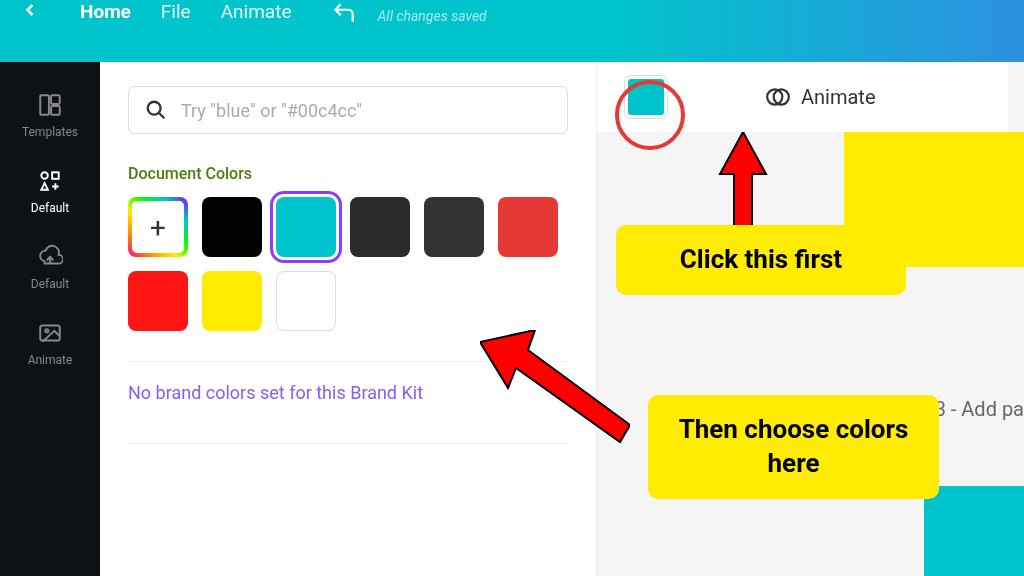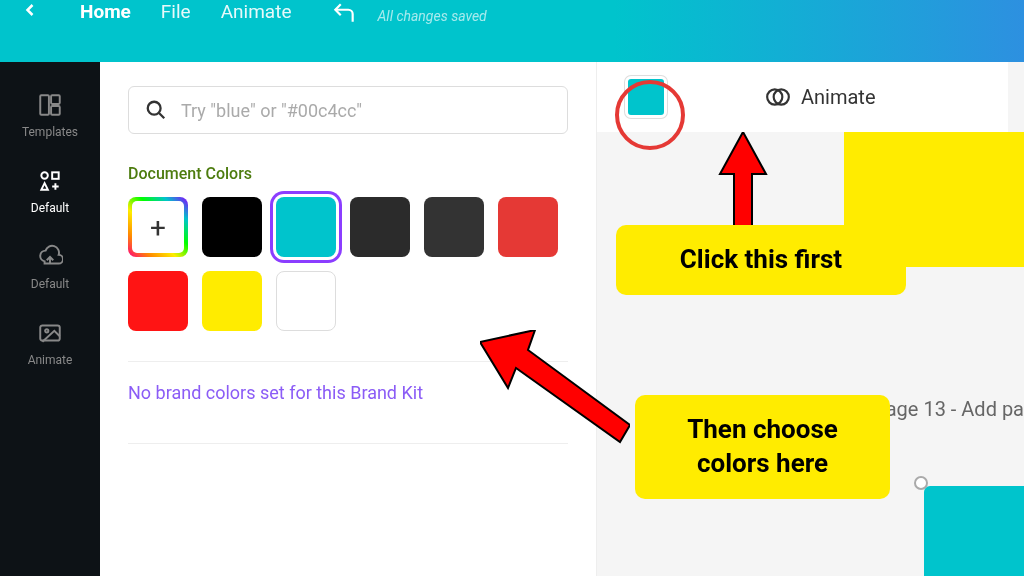--- a/index.html
+++ b/index.html
@@ -133,21 +133,21 @@
       background: #ffec00;
       border-radius: 10px;
       padding: 18px 26px;
       font-size: 26px;
       font-weight: 700;
       color: #000;
       text-align: center;
       line-height: 1.3;
     }
     .callout-1 { top: 225px; left: 616px; width: 290px; }
-    .callout-2 { top: 395px; left: 635px; width: 255px; }
+    .callout-2 { top: 395px; left: 648px; width: 291px; }
     
     .arrow-1 {
       position: absolute;
       top: 132px;
       left: 718px;
     }
     .arrow-2 {
       position: absolute;
       top: 330px;
       left: 480px;

